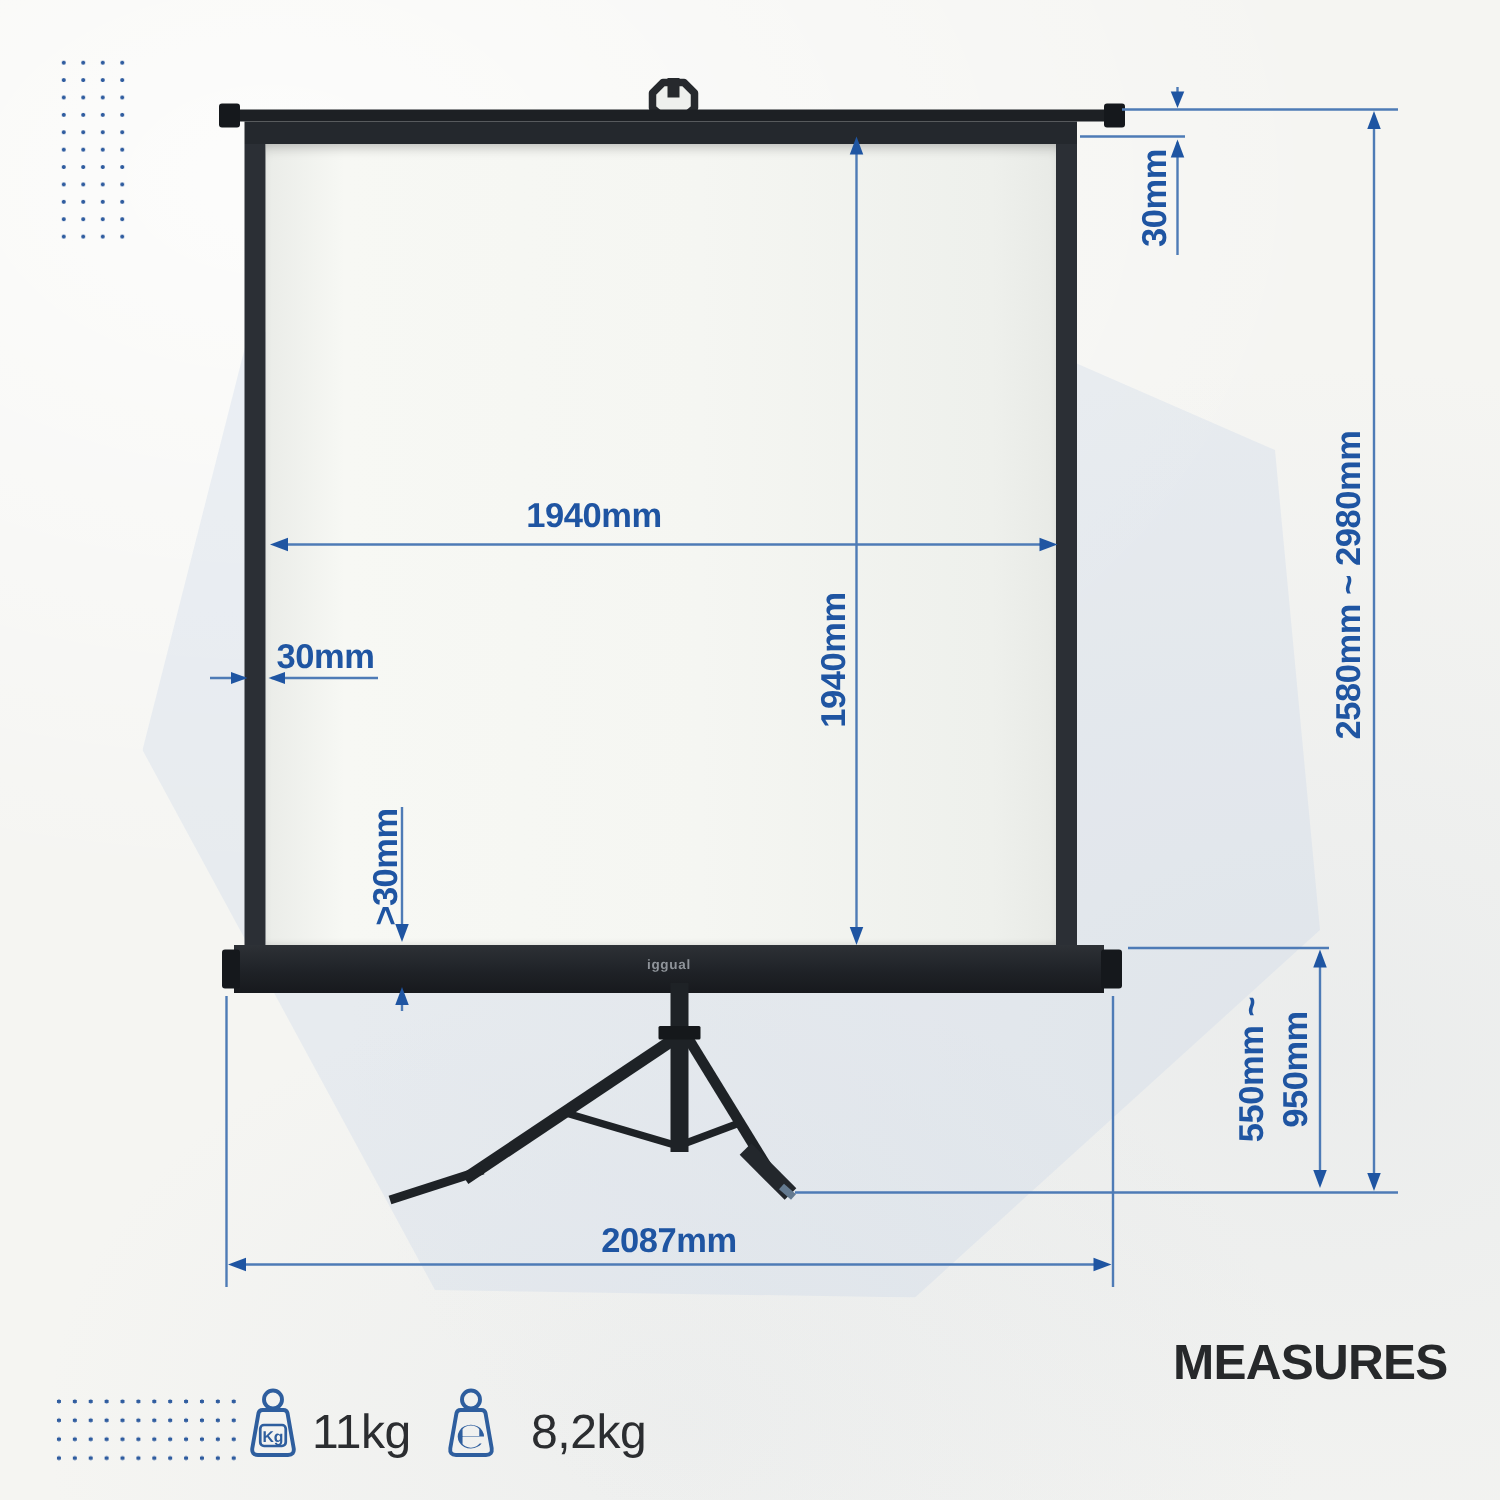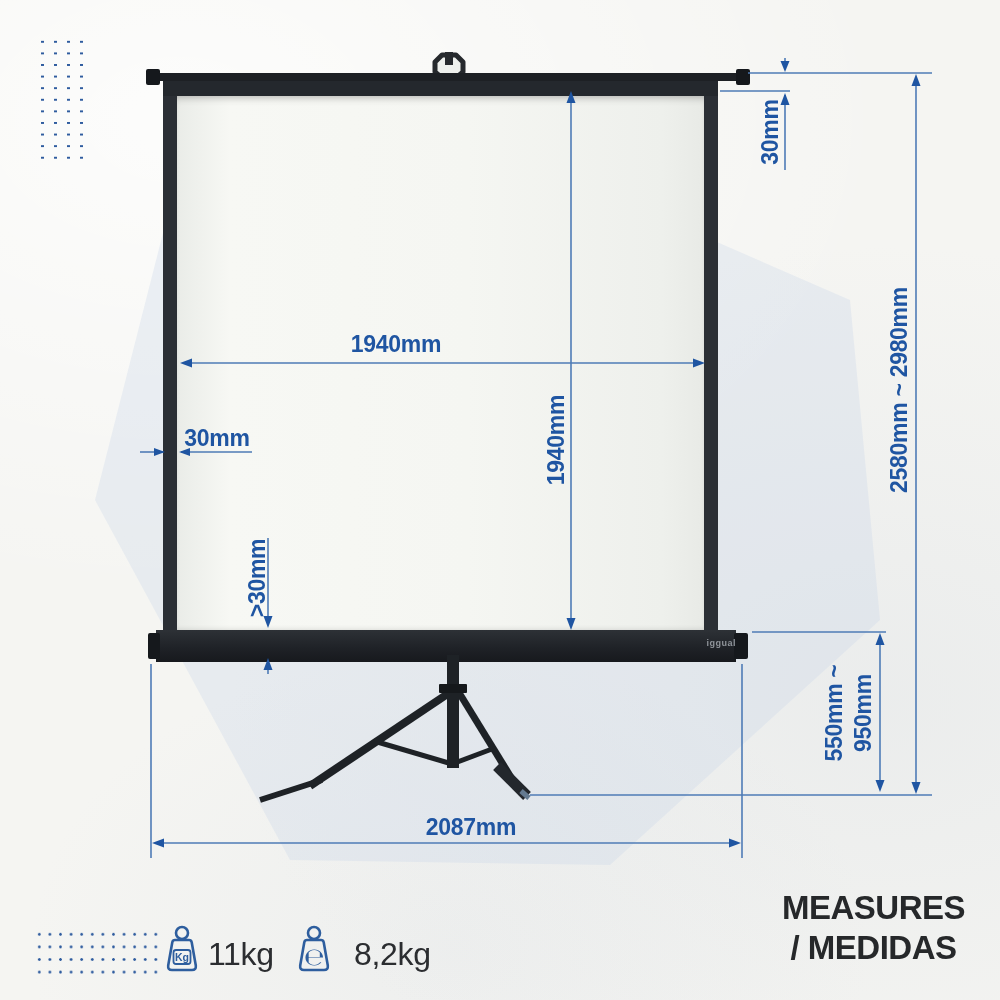--- a/index.html
+++ b/index.html
@@ -38,21 +38,21 @@
   .screen{
     position:absolute;left:163px;top:96px;width:555px;height:534px;box-sizing:border-box;
     border-left:14px solid #2b2f35;border-right:14px solid #2b2f35;
     background:linear-gradient(90deg,#eaece8,#f7f8f4 10%,#f5f6f2 55%,#eef0ec 92%,#e8eae6);
     box-shadow:inset 0 7px 9px -6px rgba(0,0,0,.30), inset 0 -4px 6px -5px rgba(0,0,0,.20);
   }
   .bbar{position:absolute;left:156px;top:630px;width:580px;height:32px;
     background:linear-gradient(#2d3136,#1e2126 60%,#17191d);}
   .cap-bl{left:148px;top:633px;width:12px;height:26px;}
   .cap-br{left:734px;top:633px;width:14px;height:26px;}
-  .logo{position:absolute;left:156px;top:638px;width:580px;text-align:right;
+  .logo{position:absolute;left:156px;top:638px;width:580px;text-align:center;
     font-size:9px;font-weight:bold;color:#8f949a;letter-spacing:.5px;}
   .tripod,.dimsvg{position:absolute;pointer-events:none;}
 
   
   .dim{position:absolute;font-weight:bold;font-size:23px;color:var(--dim-text);
     white-space:nowrap;transform:translate(-50%,-50%);letter-spacing:-.3px;}
   .dim.v{transform:translate(-50%,-50%) rotate(-90deg);}
   .dim.two{text-align:center;line-height:29px;}
 
   
@@ -147,37 +147,36 @@
   </svg>
 
   <span class="dim" style="left:396px;top:344px">1940mm</span>
   <span class="dim v" style="left:556px;top:440px">1940mm</span>
   <span class="dim" style="left:217px;top:438px">30mm</span>
   <span class="dim v" style="left:257px;top:578px">&gt;30mm</span>
   <span class="dim v" style="left:770px;top:132px">30mm</span>
   <span class="dim v" style="left:899px;top:390px">2580mm ~ 2980mm</span>
   <span class="dim v two" style="left:849px;top:713px"><span>550mm ~</span><br>
     <span>950mm</span></span>
-  <span class="dim" style="left:471px;top:827px">2087mm</span>
+  <span class="dim" style="left:446px;top:827px">2087mm</span>
 
   <div class="dots dots-bl"></div>
 
   <svg class="wicon" style="left:164px;top:924px" width="36" height="50" viewBox="0 0 36 50">
     <circle cx="18" cy="9" r="6" fill="none" stroke="#2e5e9e" stroke-width="2.6"></circle>
     <path d="M11 16 L25 16 Q27.2 16 27.7 18.2 L31.8 41.5 Q32.4 46 28 46 L8 46 Q3.6 46 4.2 41.5 L8.3 18.2 Q8.8 16 11 16 Z" fill="none" stroke="#2e5e9e" stroke-width="2.6" stroke-linejoin="round"></path>
     <rect x="9.5" y="26" width="17" height="14" rx="2.5" fill="none" stroke="#2e5e9e" stroke-width="1.8"></rect>
     <text x="18" y="37" text-anchor="middle" font-size="10.5" font-weight="bold" fill="#2e5e9e">Kg</text>
   </svg>
   <span class="wlabel" style="left:208px;top:936px">11kg</span>
 
   <svg class="wicon" style="left:296px;top:924px" width="36" height="50" viewBox="0 0 36 50">
     <circle cx="18" cy="9" r="6" fill="none" stroke="#2e5e9e" stroke-width="2.6"></circle>
     <path d="M11 16 L25 16 Q27.2 16 27.7 18.2 L31.8 41.5 Q32.4 46 28 46 L8 46 Q3.6 46 4.2 41.5 L8.3 18.2 Q8.8 16 11 16 Z" fill="none" stroke="#2e5e9e" stroke-width="2.6" stroke-linejoin="round"></path>
     <text x="18" y="41" text-anchor="middle" font-size="24" fill="#2e5e9e" class="est">℮</text>
   </svg>
   <span class="wlabel" style="left:354px;top:936px">8,2kg</span>
 
   <div class="title">
     <div>MEASURES</div>
-    <div class="l2">/ MEDIDAS</div>
   </div>
 
 </div>
 
 </body></html>

